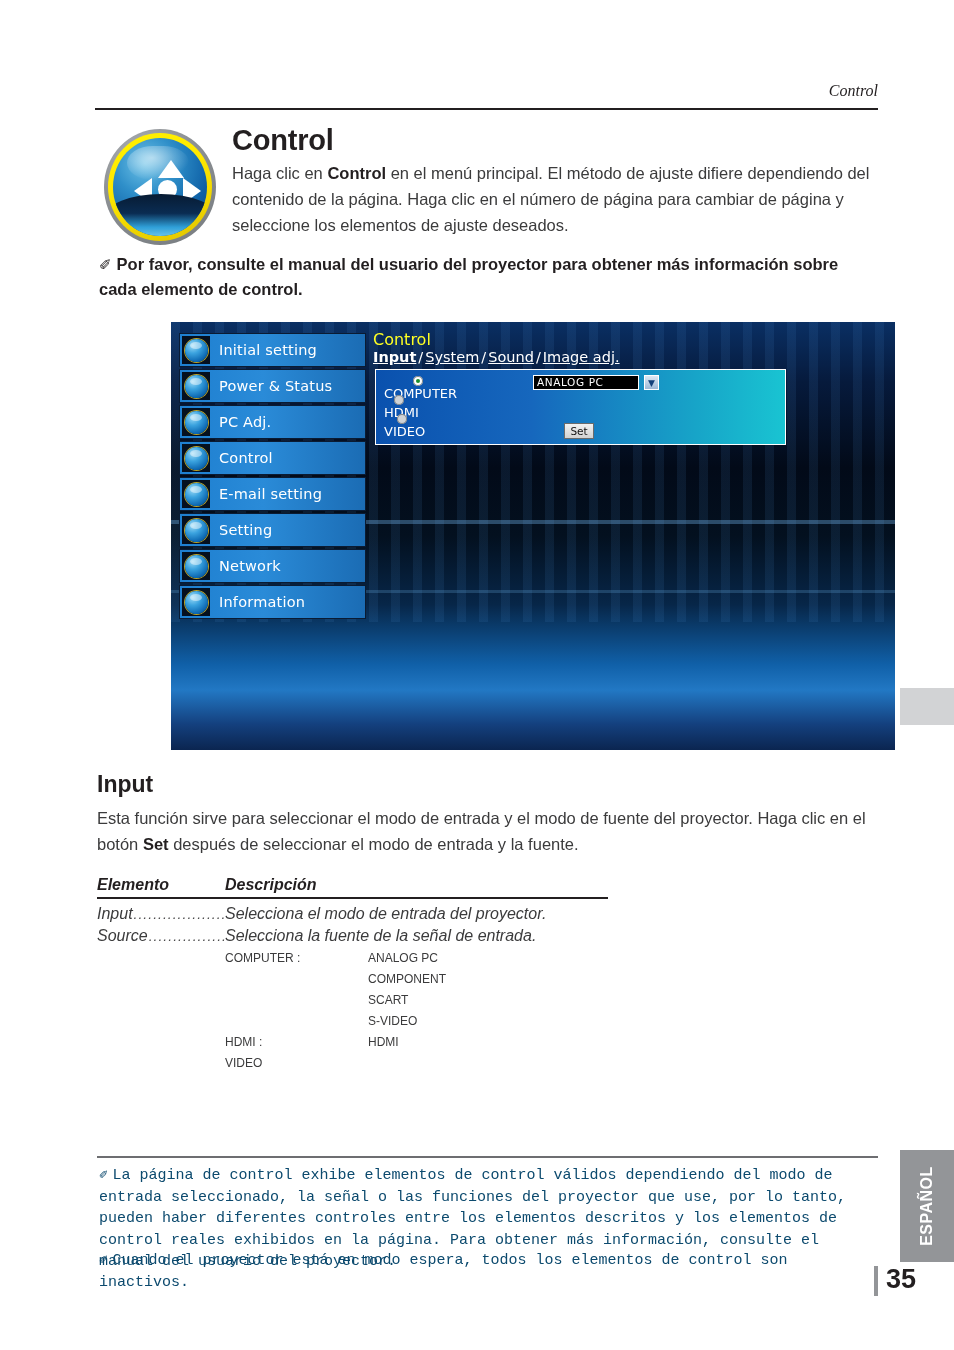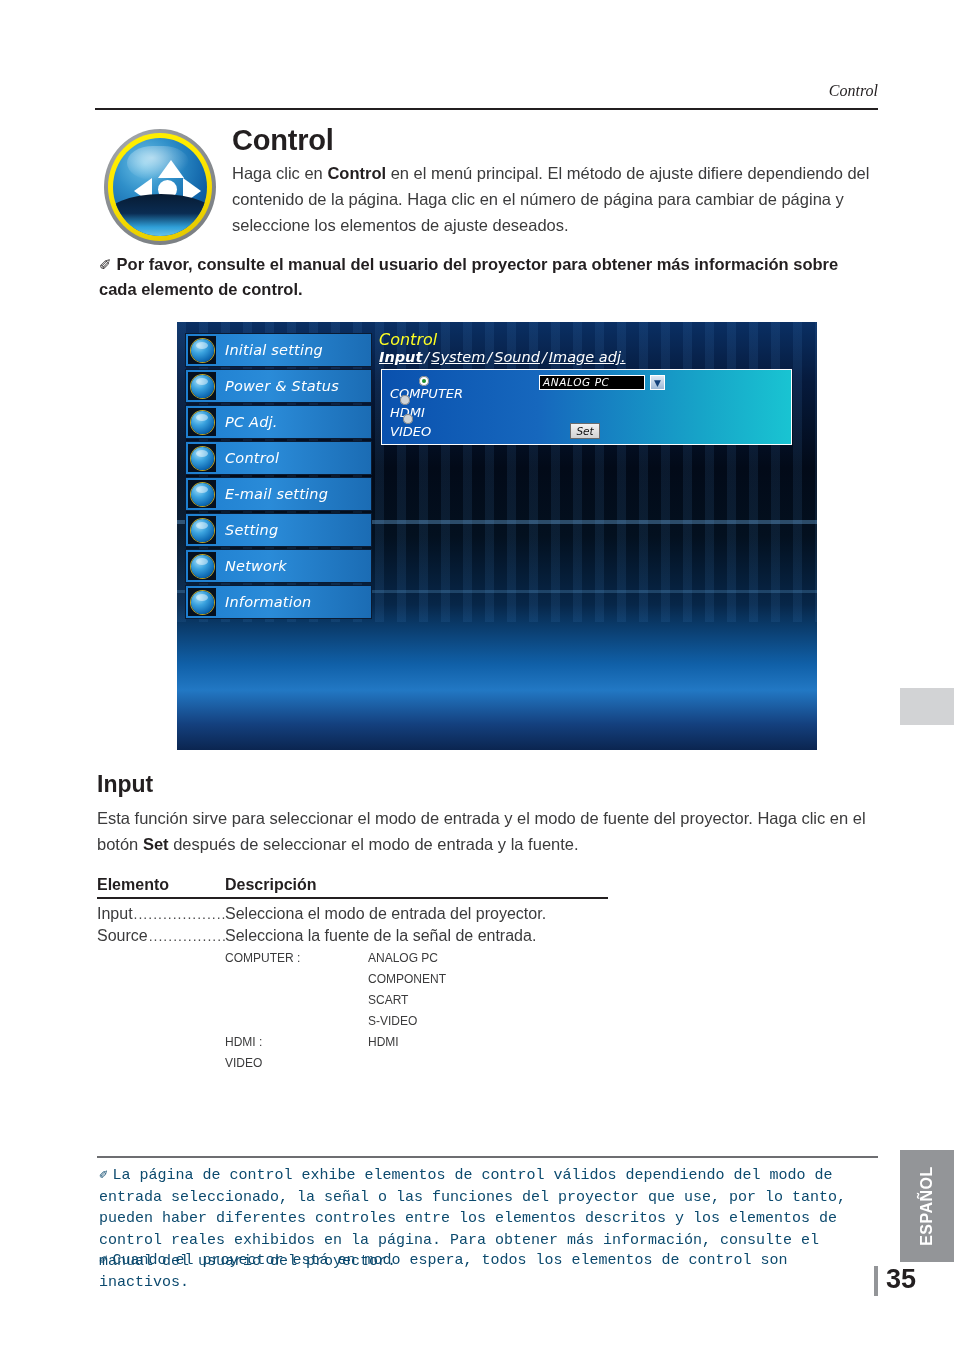--- a/index.html
+++ b/index.html
@@ -147,38 +147,37 @@
   .note-bold .pencil {
     font-weight: normal;
     font-size: 15px;
     margin-right: 5px;
   }
   .note-bold .nb-text { display: inline; }
 
   
   .shot {
     position: absolute;
-    left: 177px;
+    left: 171px;
     top: 322px;
-    width: 640px;
+    width: 724px;
     height: 428px;
     background:
       linear-gradient(180deg,
         #0a2f63 0%,
         #061a3c 14%,
         #020a18 34%,
         #03101f 50%,
         #072648 66%,
         #1060a8 80%,
         #2278c4 86%,
         #14407e 94%,
         #0b2550 100%);
     overflow: hidden;
     font-family: "DejaVu Sans", sans-serif;
-    font-style: italic;
   }
   .shot-lines {
     position: absolute;
     left: 0; top: 0; right: 0; height: 300px;
     background-image:
       repeating-linear-gradient(90deg, rgba(80,150,220,.20) 0 9px, rgba(0,0,0,0) 9px 22px);
     opacity: .55;
   }
   .shot-band {
     position: absolute;
@@ -373,20 +372,21 @@
   .sec-para b { color: #231f20; }
 
   
   .tbl {
     position: absolute;
     left: 97px;
     top: 876px;
     width: 520px;
     font-size: 16px;
     color: #3b3b3c;
+    font-style: italic;
   }
   .tbl-head {
     display: flex;
     font-weight: bold;
     color: #231f20;
     padding-bottom: 3px;
   }
   .tbl-head .c1 { width: 128px; }
   .tbl-rule {
     height: 1.6px;

